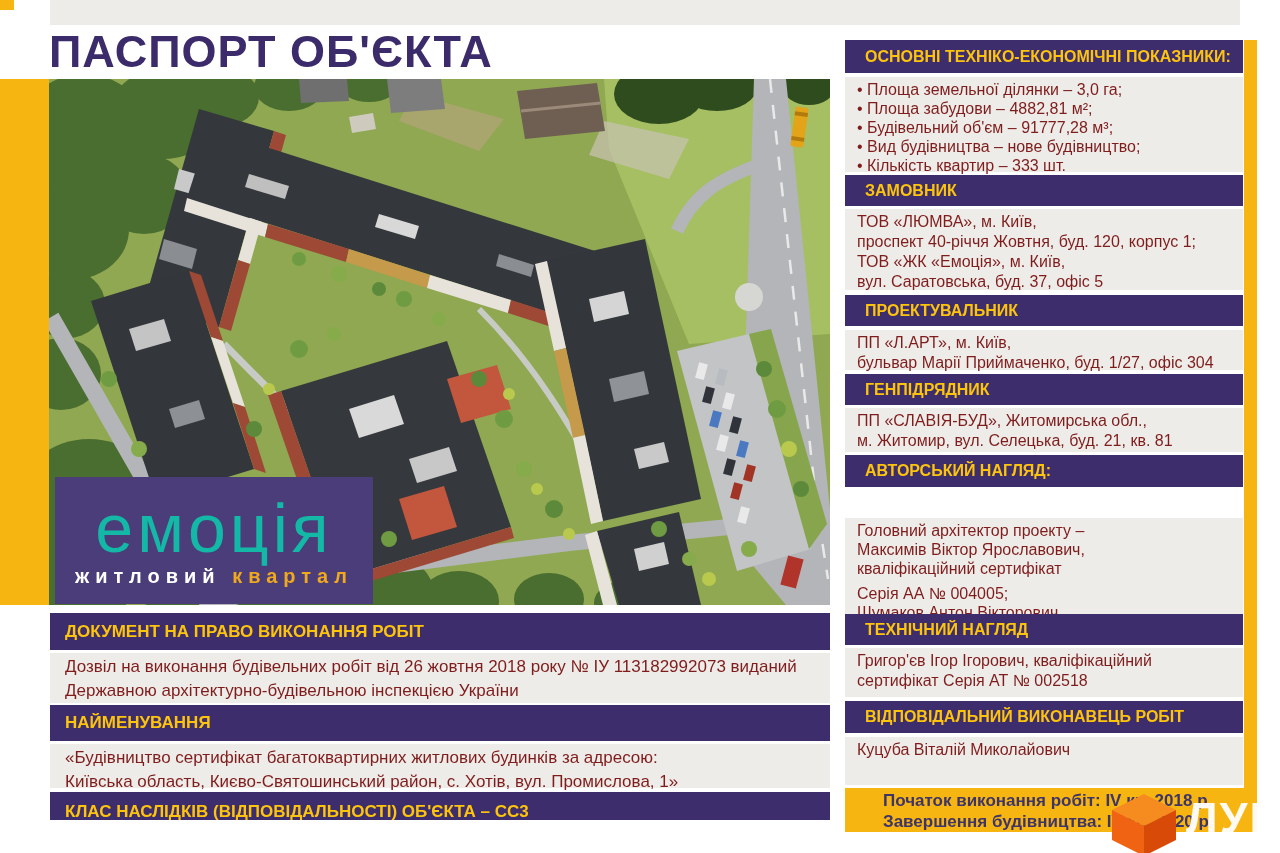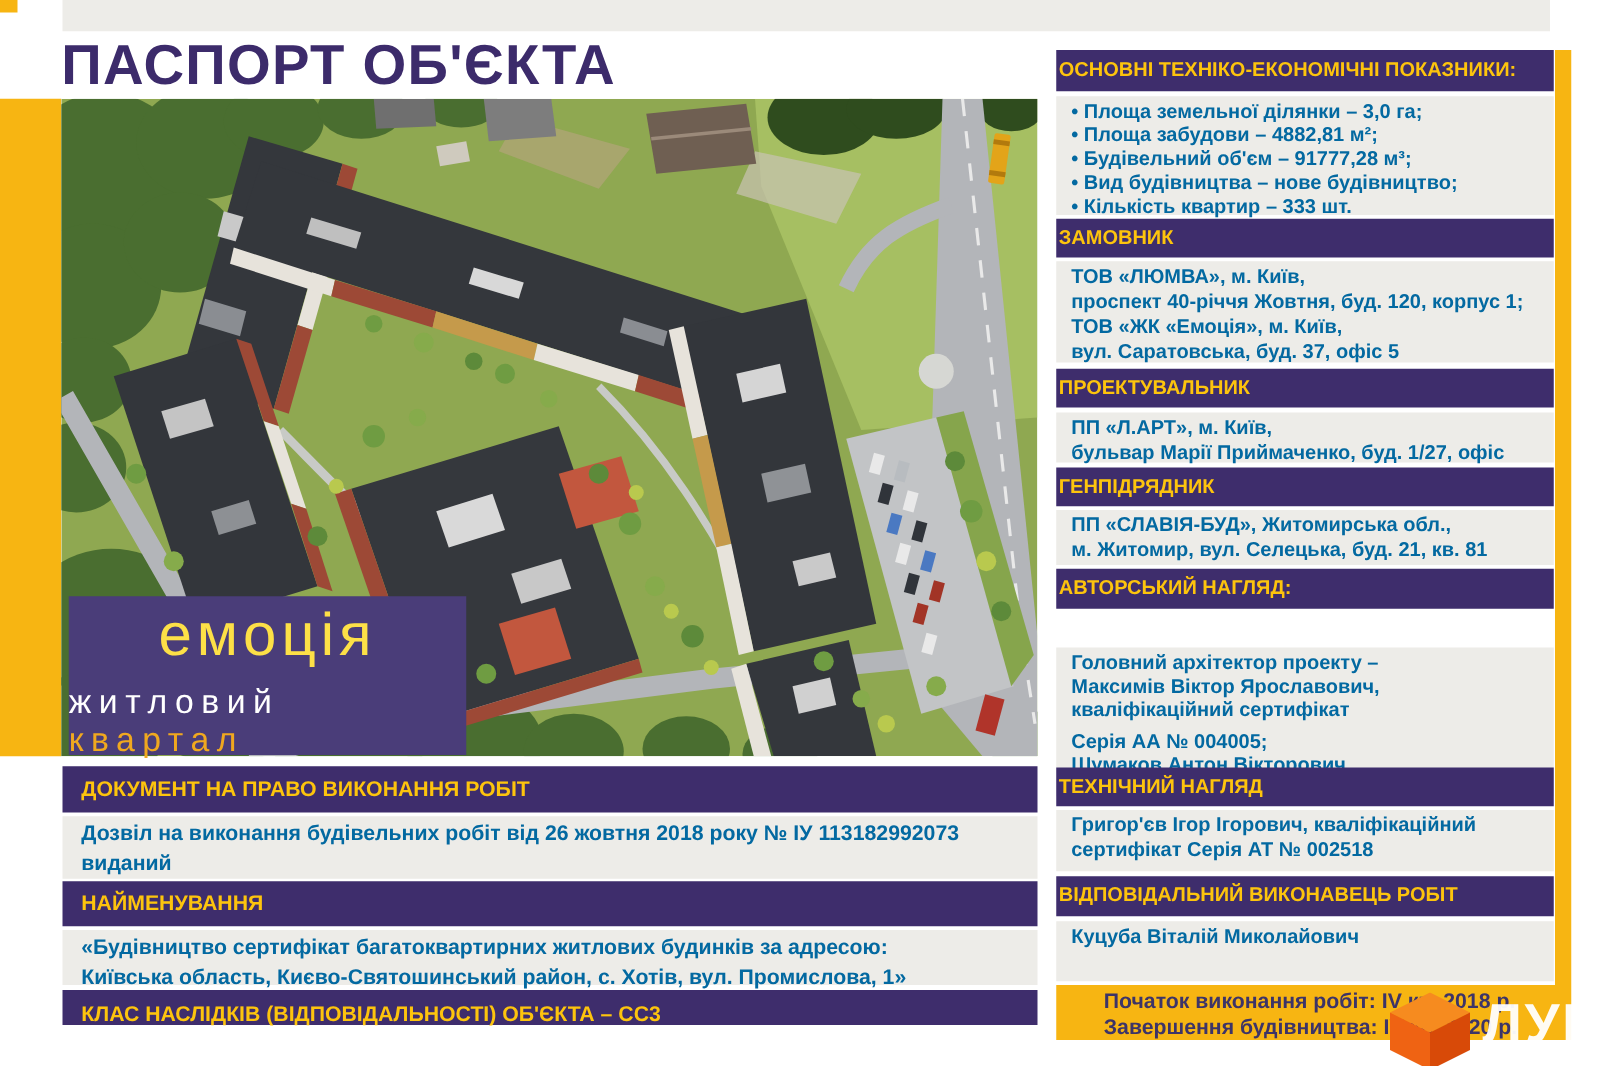--- a/index.html
+++ b/index.html
@@ -13,43 +13,43 @@
   .page-title{left:49px;top:26px;width:781px;text-align:left;
               font-size:45px;font-weight:bold;color:#3c2b6b;letter-spacing:1px;}
 
   
   .left-strip{left:0;top:79px;width:49px;height:526px;background:#f7b512;}
   .photo{left:49px;top:79px;width:781px;height:526px;overflow:hidden;}
 
   
   .logo-box{left:55px;top:477px;width:318px;height:127px;background:#4a3d79;
             display:flex;flex-direction:column;align-items:center;justify-content:center;}
-  .logo-name{font-size:48px;font-weight:400;color:#fde047;letter-spacing:4px;line-height:70px;}
-  .logo-tag{font-size:27px;font-weight:normal;letter-spacing:6px;margin-top:2px;}
+  .logo-name{font-size:68px;font-weight:400;color:#14b8a6;letter-spacing:4px;line-height:70px;}
+  .logo-tag{font-size:20px;font-weight:bold;letter-spacing:6px;margin-top:2px;}
   .logo-tag .t1{color:#ffffff;}
   .logo-tag .t2{color:#f0a81f;}
 
   
   .sec-header{background:#3e2d6c;color:#fdc40d;font-weight:bold;}
-  .sec-content{background:#edece8;color:#0369a1;font-weight:bold;}
+  .sec-content{background:#edece8;color:#7f1d1d;font-weight:normal;}
 
   
   .left-col{left:50px;top:613px;width:780px;height:218px;}
   .lh{position:absolute;left:0;width:780px;font-size:17px;padding-left:15px;box-sizing:border-box;}
   .lc{position:absolute;left:0;width:780px;font-size:17px;padding:2px 15px;box-sizing:border-box;}
   .lc .line{line-height:24px;}
   .lh1{top:0;height:37px;line-height:37px;}
   .lc1{top:40px;height:50px;}
   .lh2{top:92px;height:36px;line-height:36px;}
   .lc2{top:131px;height:44px;}
   .lh3{top:179px;height:28px;line-height:39px;}
 
   
   .right-col{left:845px;top:40px;width:398px;height:792px;}
-  .rh{position:absolute;left:0;width:398px;font-size:16px;padding-left:2px;box-sizing:border-box;}
+  .rh{position:absolute;left:0;width:398px;font-size:16px;padding-left:20px;box-sizing:border-box;}
   .rc{position:absolute;left:0;width:398px;font-size:16px;padding:3px 12px;box-sizing:border-box;}
   .rc .line{line-height:20px;}
   .rc.tight .line{line-height:19px;}
   .rc .para-gap{margin-top:6px;}
   .rh1{top:0;height:33px;line-height:33px;}
   .rc1{top:37px;height:95px;}
   .rh2{top:135px;height:31px;line-height:31px;}
   .rc2{top:169px;height:81px;}
   .rh3{top:255px;height:31px;line-height:31px;}
   .rc3{top:290px;height:40px;}

